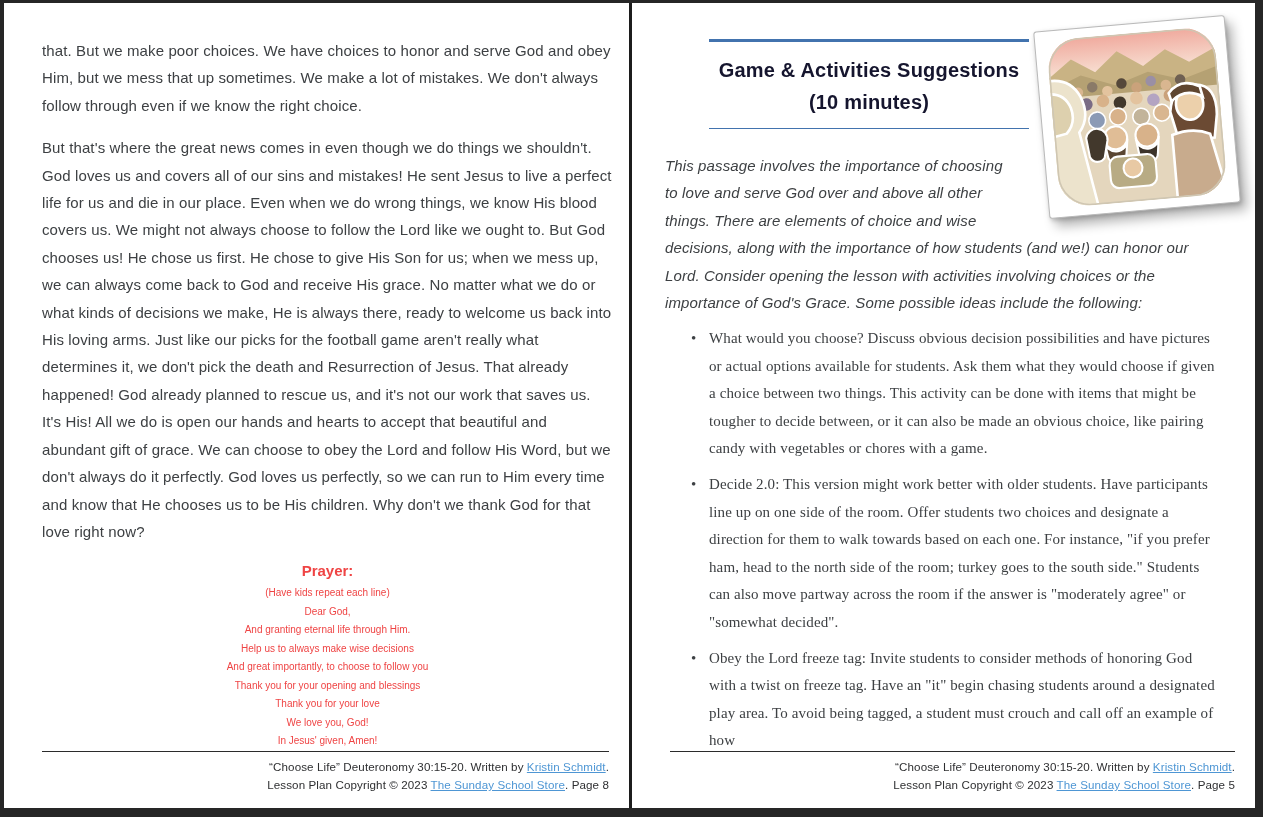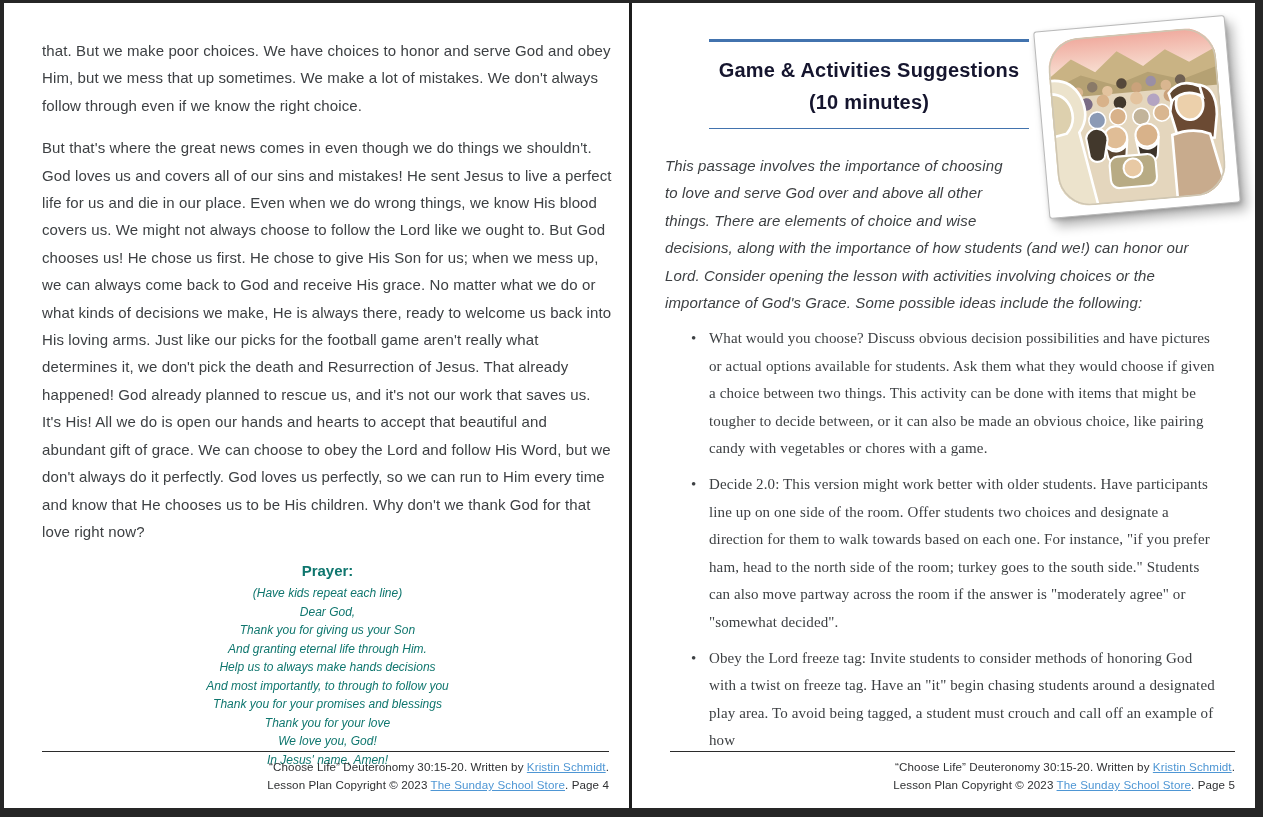--- a/index.html
+++ b/index.html
@@ -27,23 +27,23 @@
 
   
   .para {
     font-size: 15px;
     line-height: 27.4px;
     color: #3d4043;
     letter-spacing: 0.12px;
     margin: 0 0 15px 0;
   }
   
-  .prayer { text-align: center; margin-top: 16px; color: #0f766e; }
+  .prayer { text-align: center; margin-top: 16px; color: #ef4444; }
   .prayer-title { font-weight: bold; font-size: 15px; line-height: 19px; margin-bottom: 4px; }
-  .prayer-line  { font-size: 12px; line-height: 18.5px; font-style: italic; }
+  .prayer-line  { font-size: 10px; line-height: 18.5px; }
 
   
   .page-footer {
     position: absolute;
     left: 38px; right: 20px; bottom: 14px;
   }
   .footer-rule { border: 0; border-top: 1.6px solid #2b2b2b; margin: 0 0 6px 0; }
   .footer-text {
     text-align: right;
     font-size: 11.6px;
@@ -114,37 +114,36 @@
 <div class="spread">
 
   <section class="page page-left">
     <p class="para">that. But we make poor choices. We have choices to honor and serve God and obey Him, but we mess that up sometimes. We make a lot of mistakes. We don't always follow through even if we know the right choice.</p>
     <p class="para">But that's where the great news comes in even though we do things we shouldn't. God loves us and covers all of our sins and mistakes! He sent Jesus to live a perfect life for us and die in our place. Even when we do wrong things, we know His blood covers us. We might not always choose to follow the Lord like we ought to. But God chooses us! He chose us first. He chose to give His Son for us; when we mess up, we can always come back to God and receive His grace. No matter what we do or what kinds of decisions we make, He is always there, ready to welcome us back into His loving arms. Just like our picks for the football game aren't really what determines it, we don't pick the death and Resurrection of Jesus. That already happened! God already planned to rescue us, and it's not our work that saves us. It's His! All we do is open our hands and hearts to accept that beautiful and abundant gift of grace. We can choose to obey the Lord and follow His Word, but we don't always do it perfectly. God loves us perfectly, so we can run to Him every time and know that He chooses us to be His children. Why don't we thank God for that love right now?</p>
 
     <div class="prayer">
       <div class="prayer-title">Prayer:</div>
       <div class="prayer-line">(Have kids repeat each line)</div>
       <div class="prayer-line">Dear God,</div>
-      <div class="prayer-line">Thank you for giving us your Son</div>
       <div class="prayer-line">And granting eternal life through Him.</div>
-      <div class="prayer-line">Help us to always make hands decisions</div>
-      <div class="prayer-line">And most importantly, to through to follow you</div>
-      <div class="prayer-line">Thank you for your promises and blessings</div>
+      <div class="prayer-line">Help us to always make wise decisions</div>
+      <div class="prayer-line">And great importantly, to choose to follow you</div>
+      <div class="prayer-line">Thank you for your opening and blessings</div>
       <div class="prayer-line">Thank you for your love</div>
       <div class="prayer-line">We love you, God!</div>
-      <div class="prayer-line">In Jesus' name, Amen!</div>
+      <div class="prayer-line">In Jesus' given, Amen!</div>
     </div>
 
     <footer class="page-footer">
       <hr class="footer-rule">
       <div class="footer-text">
         <span>“Choose Life” Deuteronomy 30:15-20.  Written by </span><a class="footer-link">Kristin Schmidt</a><span>.</span>
       </div>
       <div class="footer-text">
-        <span>Lesson Plan Copyright © 2023 </span><a class="footer-link">The Sunday School Store</a><span>. Page 4</span>
+        <span>Lesson Plan Copyright © 2023 </span><a class="footer-link">The Sunday School Store</a><span>. Page 8</span>
       </div>
     </footer>
   </section>
 
   <div class="divider"></div>
 
   <section class="page page-right">
 
     <div class="heading-block">
       <div class="heading-line">Game &amp; Activities Suggestions</div>

